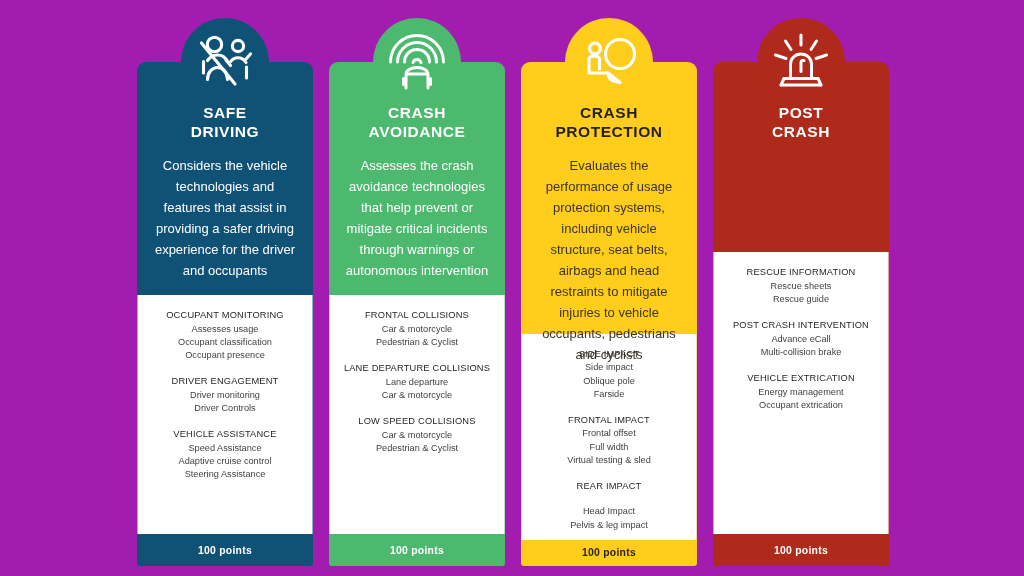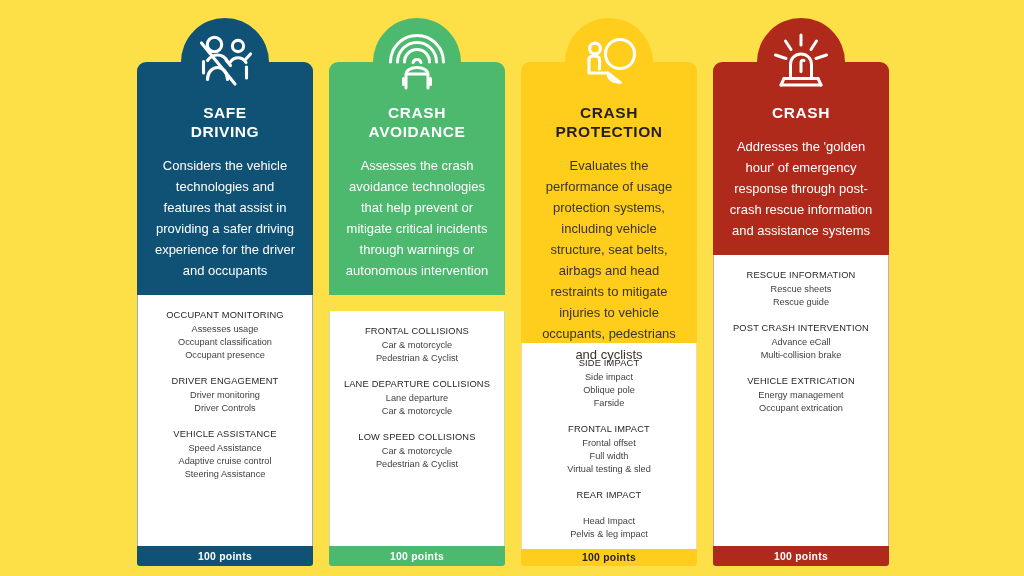--- a/index.html
+++ b/index.html
@@ -9,21 +9,21 @@
     height: 576px;
     background: #ffffff;
     font-family: "Liberation Sans", sans-serif;
     overflow: hidden;
   }
 
   #board {
     position: relative;
     width: 1024px;
     height: 576px;
-    background: #fde047;
+    background: #a21caf;
   }
 
   .columns {
     position: absolute;
     left: 137px;
     top: 18px;
     width: 752px;
     height: 548px;
     display: flex;
     gap: 16px;
@@ -103,42 +103,42 @@
   }
 
   .group-item {
     font-size: 9.2px;
     color: #3f3f42;
     line-height: 1.42;
   }
 
   
   .points {
-    height: 20px;
+    height: 32px;
     border-radius: 0 0 3px 3px;
     display: flex;
     align-items: center;
     justify-content: center;
     font-size: 10.4px;
     font-weight: bold;
     letter-spacing: 0.25px;
   }
 
   
   .t-blue  .head   { background: #0f5276; }
   .t-blue  .badge  { background: #0f5276; }
   .t-blue  .head-title, .t-blue .head-desc { color: #ffffff; }
   .t-blue  .body-panel { border-color: #8fb3c6; }
   .t-blue  .points { background: #0f5276; color: #ffffff; }
 
   
   .t-green .head   { background: #4db96f; }
   .t-green .badge  { background: #4db96f; }
   .t-green .head-title, .t-green .head-desc { color: #ffffff; }
-  .t-green .body-panel { border-color: #b6dec3; margin-top: 16px; }
+  .t-green .body-panel { border-color: #b6dec3; }
   .t-green .points { background: #4db96f; color: #ffffff; }
 
   
   .t-yellow .head  { background: #ffcd1c; }
   .t-yellow .badge { background: #ffcd1c; }
   .t-yellow .head-title { color: #231f20; }
   .t-yellow .head-desc  { color: #3b3426; }
   .t-yellow .body-panel { border-color: #f0dca4; }
   .t-yellow .points { background: #ffcd1c; color: #231f20; }
 
@@ -294,23 +294,23 @@
           <path d="M20.5 47 L20.5 33.5 C20.5 27.5 25 23 31 23 C37 23 41.5 27.5 41.5 33.5 L41.5 47"></path>
           <path d="M31 40.5 L31 31.5 C31 29.8 32.5 28.8 34 29.5"></path>
           <path d="M14 47.5 L48 47.5"></path>
           <path d="M11 54 L51 54"></path>
           <path d="M14 47.5 L11 54"></path>
           <path d="M48 47.5 L51 54"></path>
         </svg>
       </div>
       <div class="head">
         <div class="head-title">
+          <div>POST</div>
           <div>CRASH</div>
         </div>
-        <div class="head-desc">Addresses the 'golden hour' of emergency response through post-crash rescue information and assistance systems</div>
       </div>
       <div class="body-panel">
         <div class="group">
           <div class="group-title">RESCUE INFORMATION</div>
           <div class="group-item">Rescue sheets</div>
           <div class="group-item">Rescue guide</div>
         </div>
         <div class="group">
           <div class="group-title">POST CRASH INTERVENTION</div>
           <div class="group-item">Advance eCall</div>

